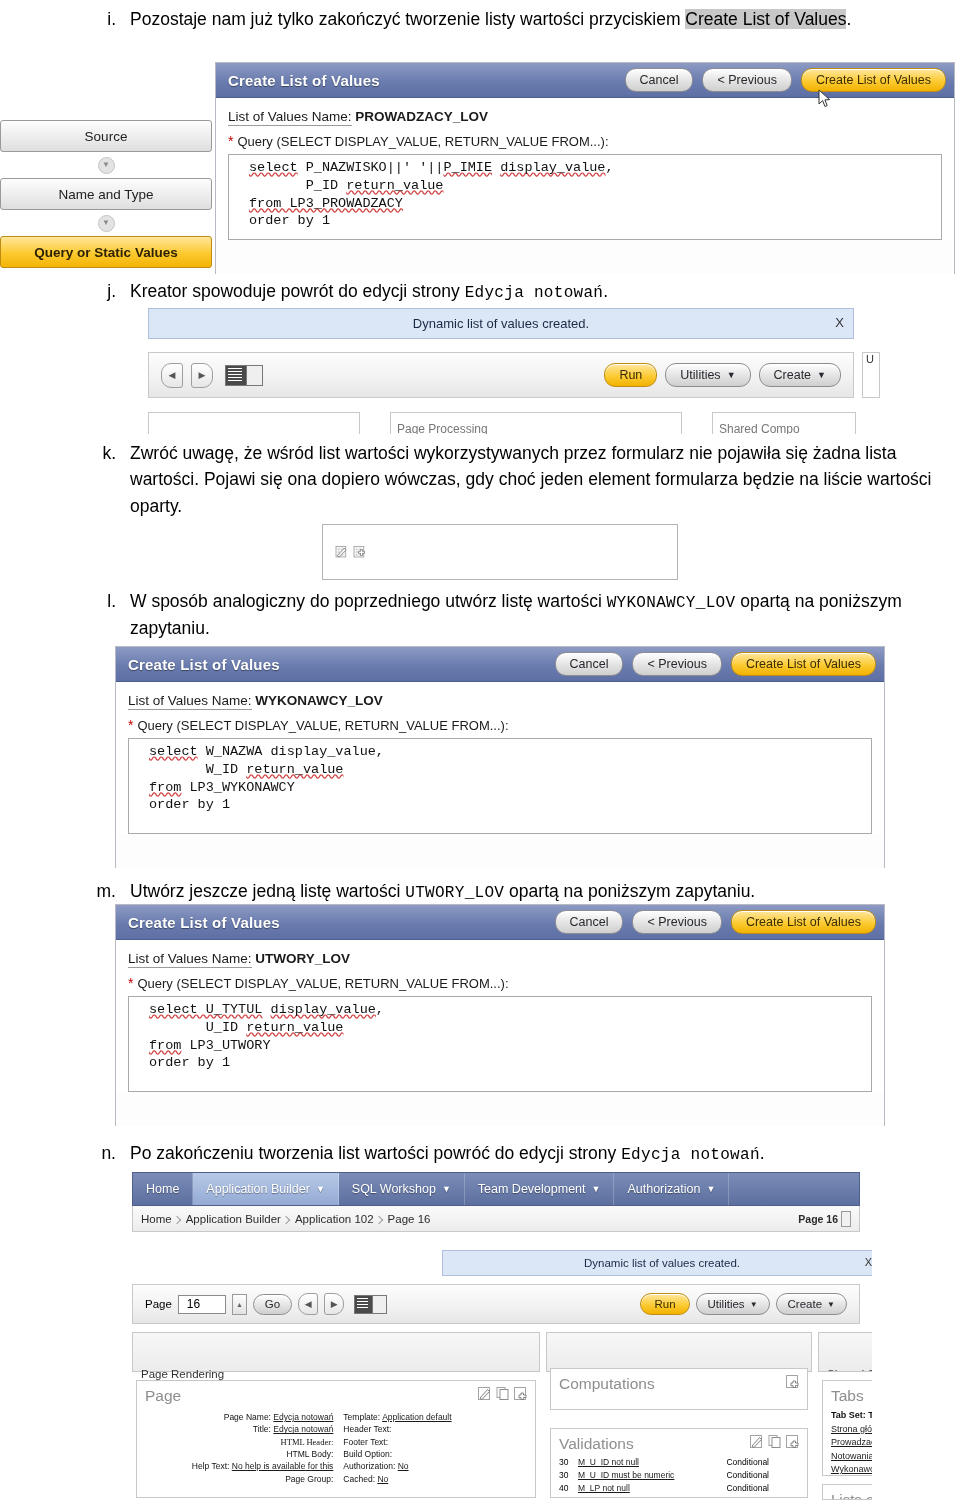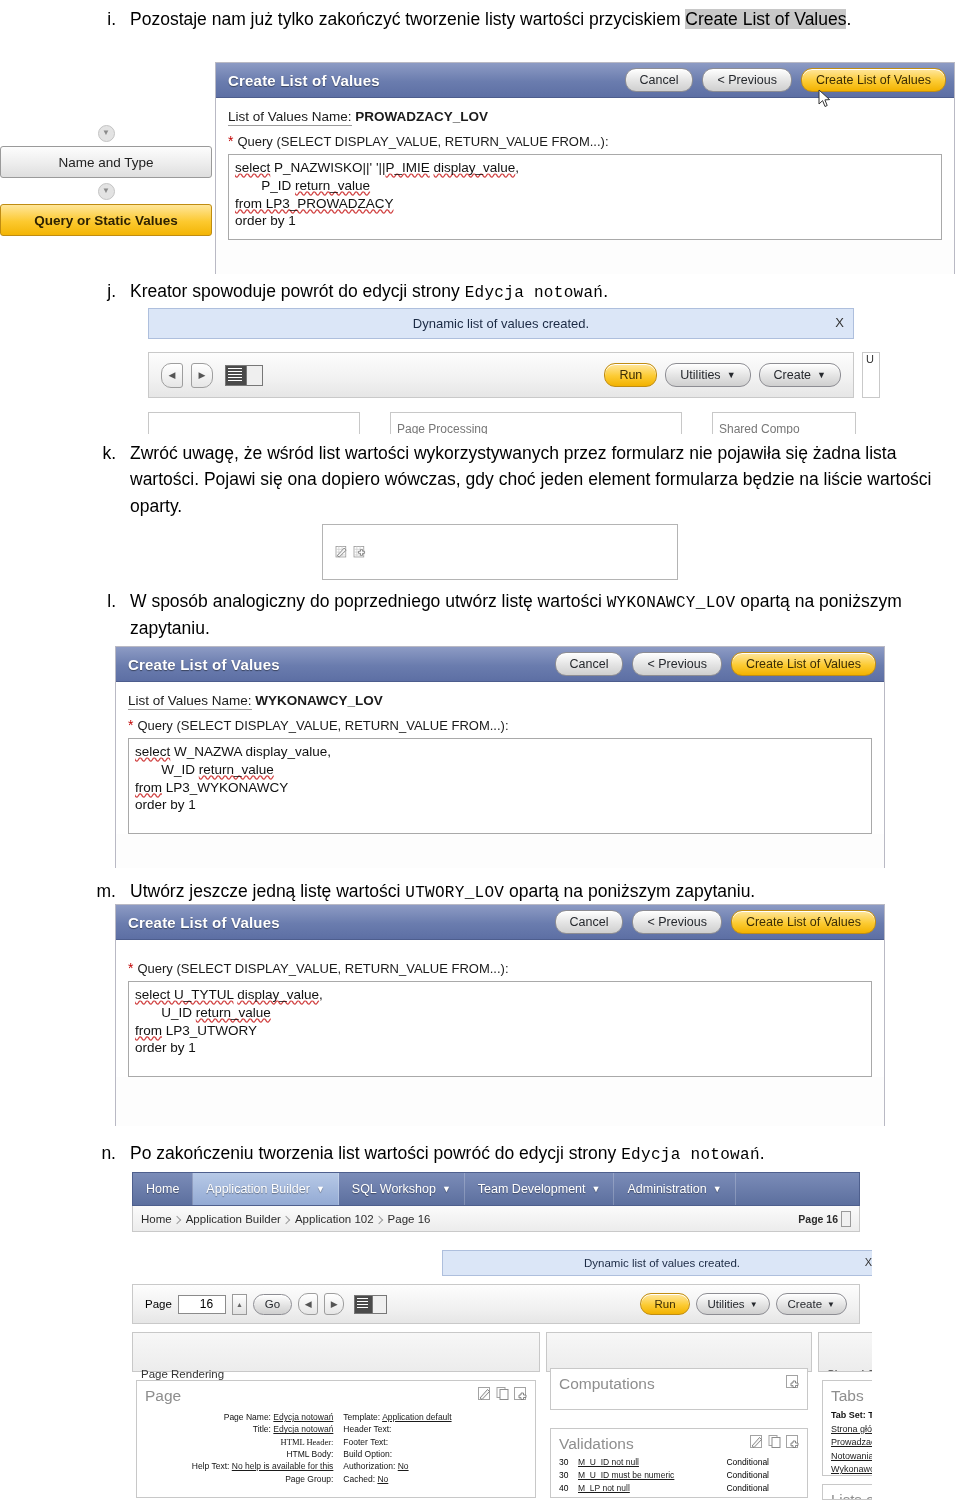--- a/index.html
+++ b/index.html
@@ -40,22 +40,22 @@
     border:1px solid #c08d14;color:#3a2c05;font-weight:normal;
   }
   .wiz-body{padding:11px 12px 0 12px;background:#fff;}
   .lov-name{font-size:13.5px;color:#1b1b1b;}
   .lov-name .lbl{border-bottom:1px solid #9b9b9b;padding-bottom:1px;}
   .lov-name b{font-weight:bold;}
   .qlabel{font-size:13px;color:#1b1b1b;margin-top:10px;display:flex;gap:4px;align-items:flex-start;}
   .req{color:#c00000;font-size:14px;line-height:1;}
   .qbox{
     margin-top:5px;border:1px solid #a9a9a9;background:#fff;
-    font-family:Liberation Sans, sans-serif;font-size:13.5px;line-height:1.32;
-    color:#111;padding:4px 6px;box-sizing:border-box;white-space:pre;overflow:hidden;
+    font-family:Liberation Mono, monospace;font-size:13.5px;line-height:1.32;
+    color:#111;padding:4px 20px;box-sizing:border-box;white-space:pre;overflow:hidden;
   }
   .sq{ text-decoration:underline wavy #d04040; text-decoration-skip-ink:none; }
 
   
   .rail{position:absolute;left:0;top:0;width:212px;}
   .rail-btn{
     height:30px;display:flex;align-items:center;justify-content:center;
     font-size:13.5px;color:#222;border:1px solid #9a9a9a;border-radius:3px;
     background:linear-gradient(#fdfdfd,#ededed 55%,#dedede);
   }
@@ -85,21 +85,21 @@
     width:20px;height:23px;border:1px solid #9e9e9e;
     background:linear-gradient(#fff,#e6e6e6);display:flex;align-items:center;justify-content:center;
     font-size:9px;color:#555;
   }
   .navbtn.l{border-radius:10px 3px 3px 10px;}
   .navbtn.r{border-radius:3px 10px 10px 3px;}
   .gridicon{width:20px;height:19px;background:#4a4a4a;border:1px solid #777;position:relative;}
   .gridicon2{width:15px;height:19px;background:#efefef;border:1px solid #777;border-left:none;}
   .pagefield{
     width:48px;height:19px;border:1px solid #8b8b8b;background:#fff;font-size:12px;
-    display:flex;align-items:center;padding-left:21px;box-sizing:border-box;
+    display:flex;align-items:center;padding-left:8px;box-sizing:border-box;
   }
   .spin{width:13px;height:19px;border:1px solid #9a9a9a;background:linear-gradient(#fff,#e1e1e1);
         display:flex;align-items:center;justify-content:center;font-size:7px;color:#666;}
 
   
   .lovbox{
     border:1px solid #b4b4b4;background:#fff;display:flex;align-items:center;
     padding:0 12px;box-sizing:border-box;
   }
   .lovbox .t{font-size:19px;color:#8e8e8e;flex:1;}
@@ -153,20 +153,23 @@
   <div class="li" style="position:absolute;left:88px;top:6px;width:865px;">
     <div class="marker">i.</div>
     <div class="body">
       <span>Pozostaje nam już tylko zakończyć tworzenie listy wartości przyciskiem </span><span class="hl">Create List of Values</span><span>.</span>
     </div>
   </div>
 
   <div class="shot" style="position:absolute;left:0px;top:62px;width:960px;height:212px;">
 
     <div class="rail" style="top:58px;">
+      <div class="rail-btn">
+        <span>Source</span>
+      </div>
       <div class="rail-sep">
         <span class="chev">▼</span>
       </div>
       <div class="rail-btn">
         <span>Name and Type</span>
       </div>
       <div class="rail-sep">
         <span class="chev">▼</span>
       </div>
       <div class="rail-btn active">
@@ -325,20 +328,24 @@
 
   <div class="wiz" style="position:absolute;left:115px;top:904px;width:770px;height:222px;">
     <div class="wiz-hd">
       <div class="wiz-title">Create List of Values</div>
       <div class="spacer"></div>
       <div class="btn">Cancel</div>
       <div class="btn">&lt; Previous</div>
       <div class="btn gold">Create List of Values</div>
     </div>
     <div class="wiz-body">
+      <div class="lov-name">
+        <span class="lbl">List of Values Name:</span>
+        <b>UTWORY_LOV</b>
+      </div>
       <div class="qlabel">
         <span class="req">*</span>
         <span>Query (SELECT DISPLAY_VALUE, RETURN_VALUE FROM...):</span>
       </div>
       <div class="qbox" style="height:96px;"><span class="sq">select U_TYTUL</span> <span class="sq">display_value</span>,
        U_ID <span class="sq">return_value</span>
 <span class="sq">from</span> LP3_UTWORY
 order by 1</div>
     </div>
   </div>
@@ -362,21 +369,21 @@
       </div>
       <div class="it">
         <span>SQL Workshop</span>
         <span style="margin-left:6px;font-size:9px;">▼</span>
       </div>
       <div class="it">
         <span>Team Development</span>
         <span style="margin-left:6px;font-size:9px;">▼</span>
       </div>
       <div class="it">
-        <span>Administration</span>
+        <span>Authorization</span>
         <span style="margin-left:6px;font-size:9px;">▼</span>
       </div>
       <div class="spacer"></div>
     </div>
 
     <div class="crumbs" style="width:728px;">
       <div class="c">Home</div>
       <div class="c">Application Builder</div>
       <div class="c">Application 102</div>
       <div class="c last">Page 16</div>

